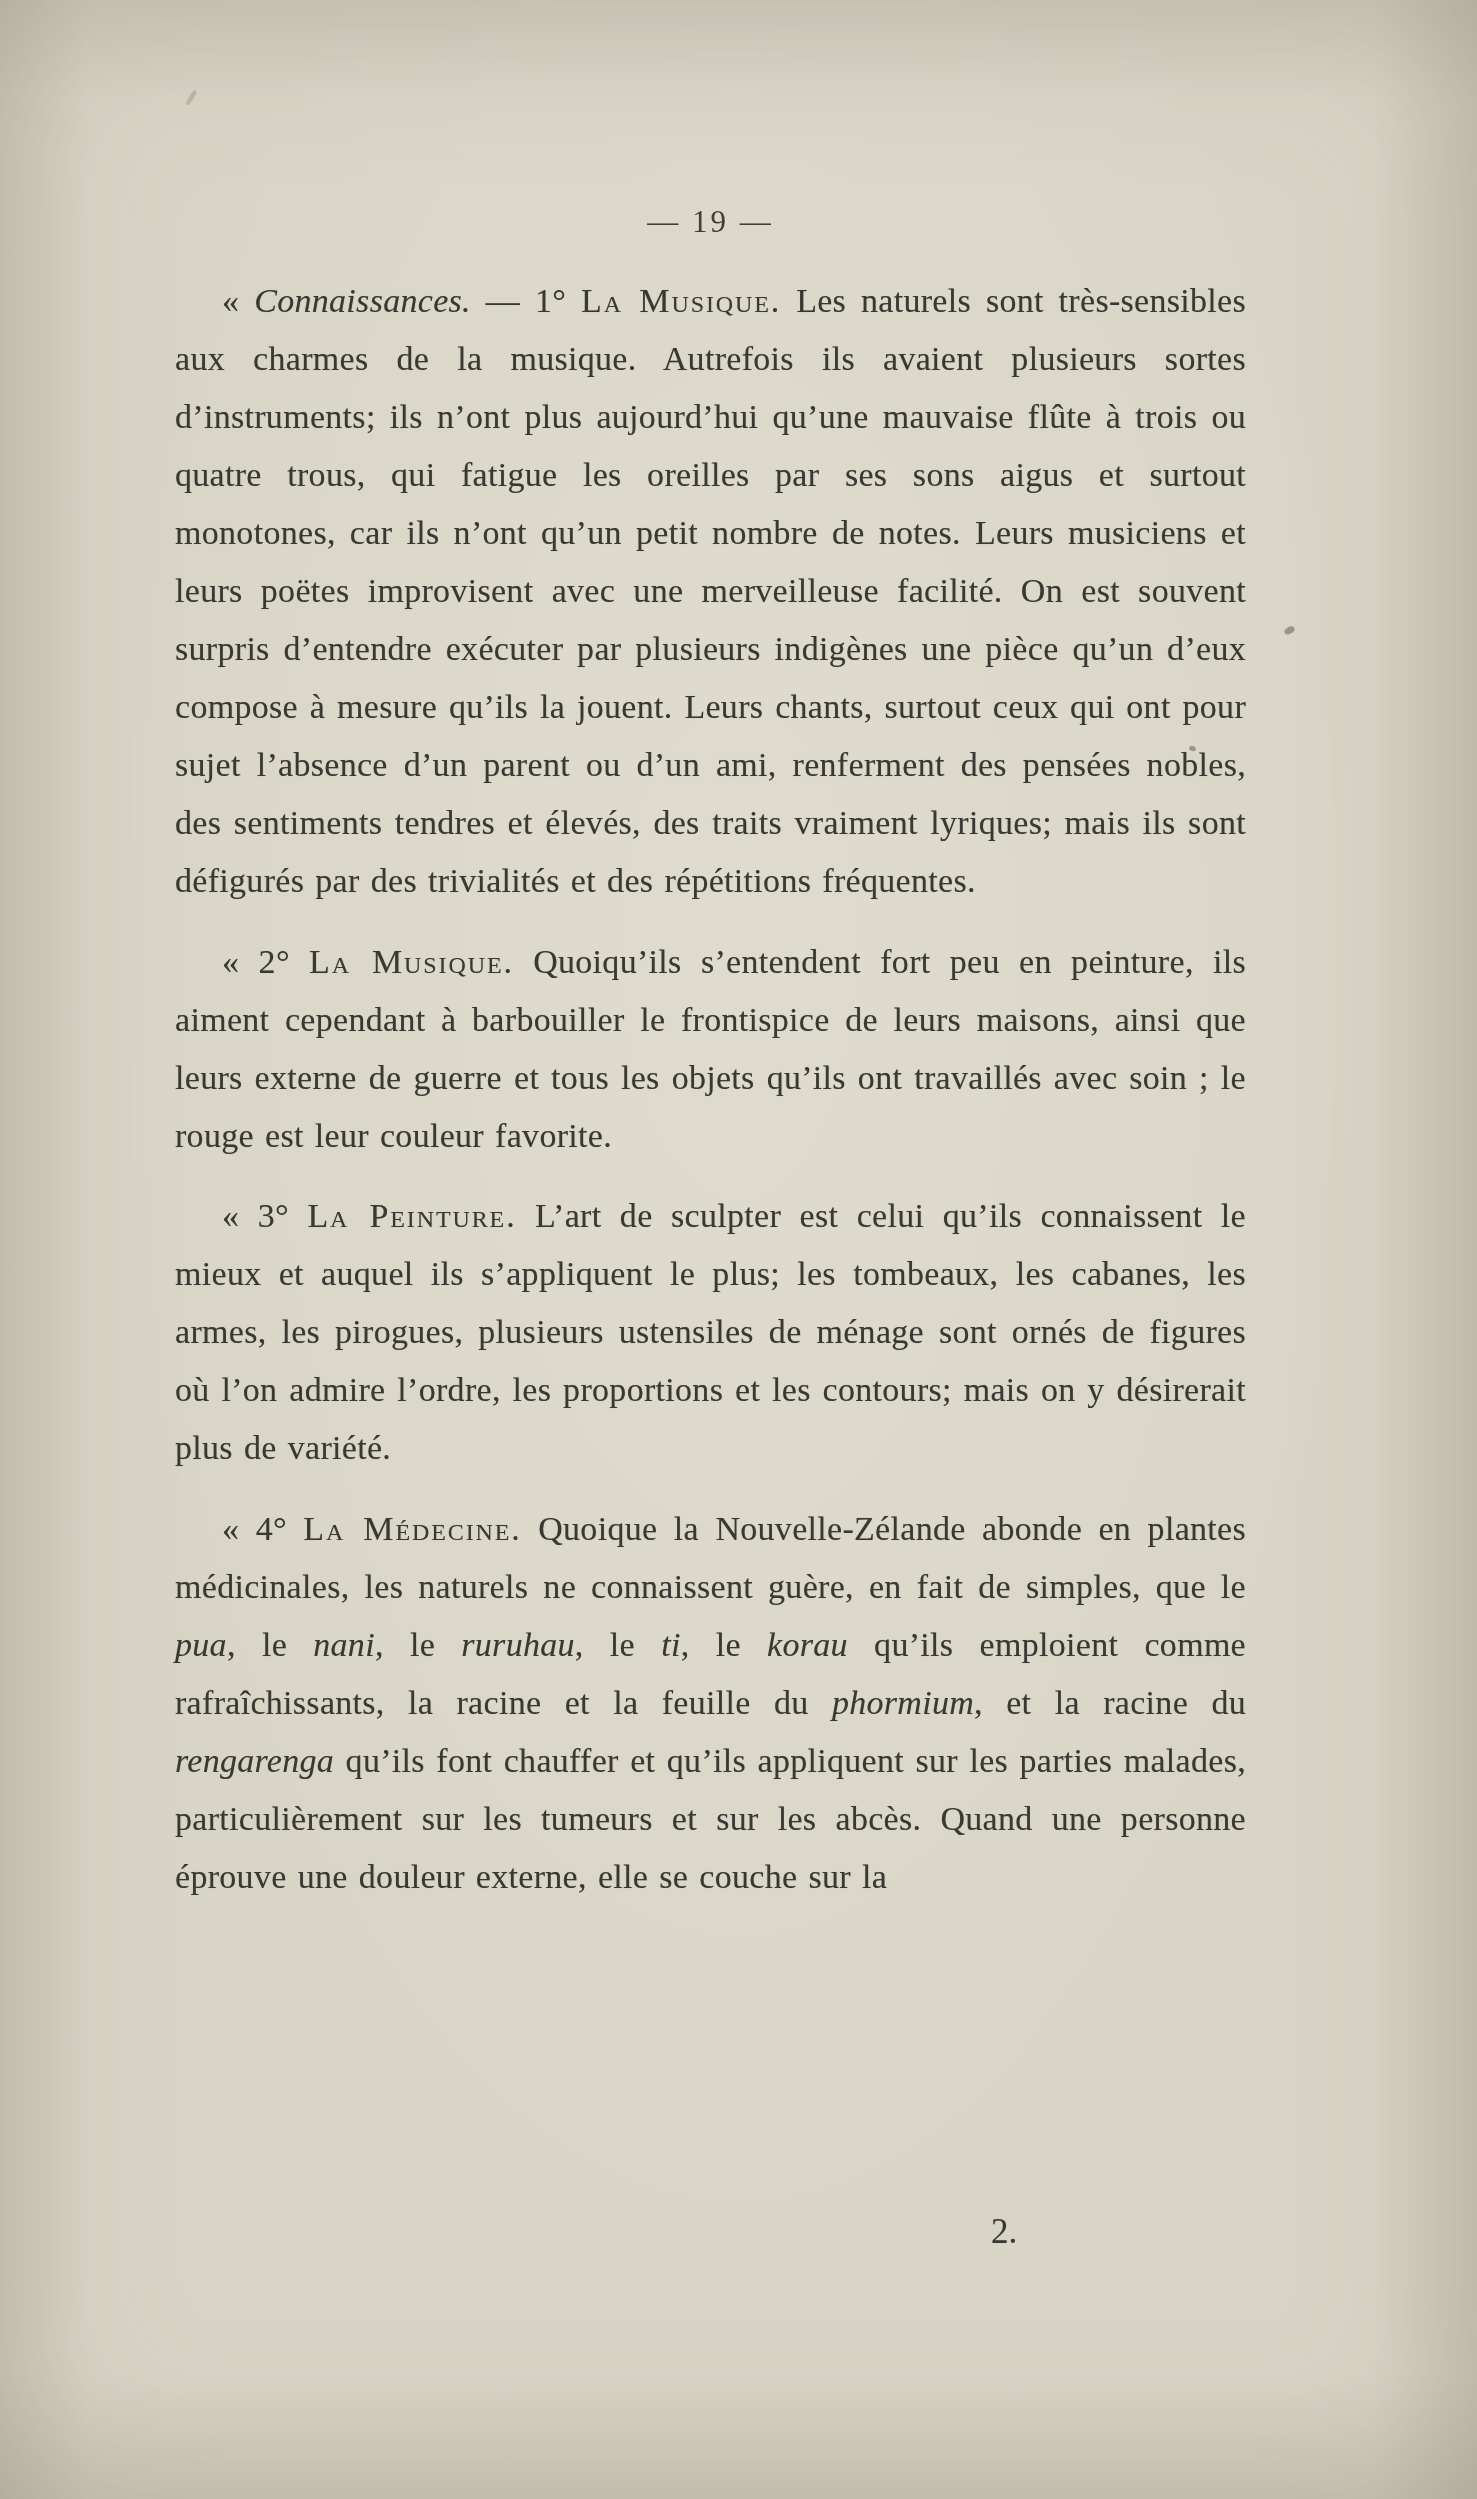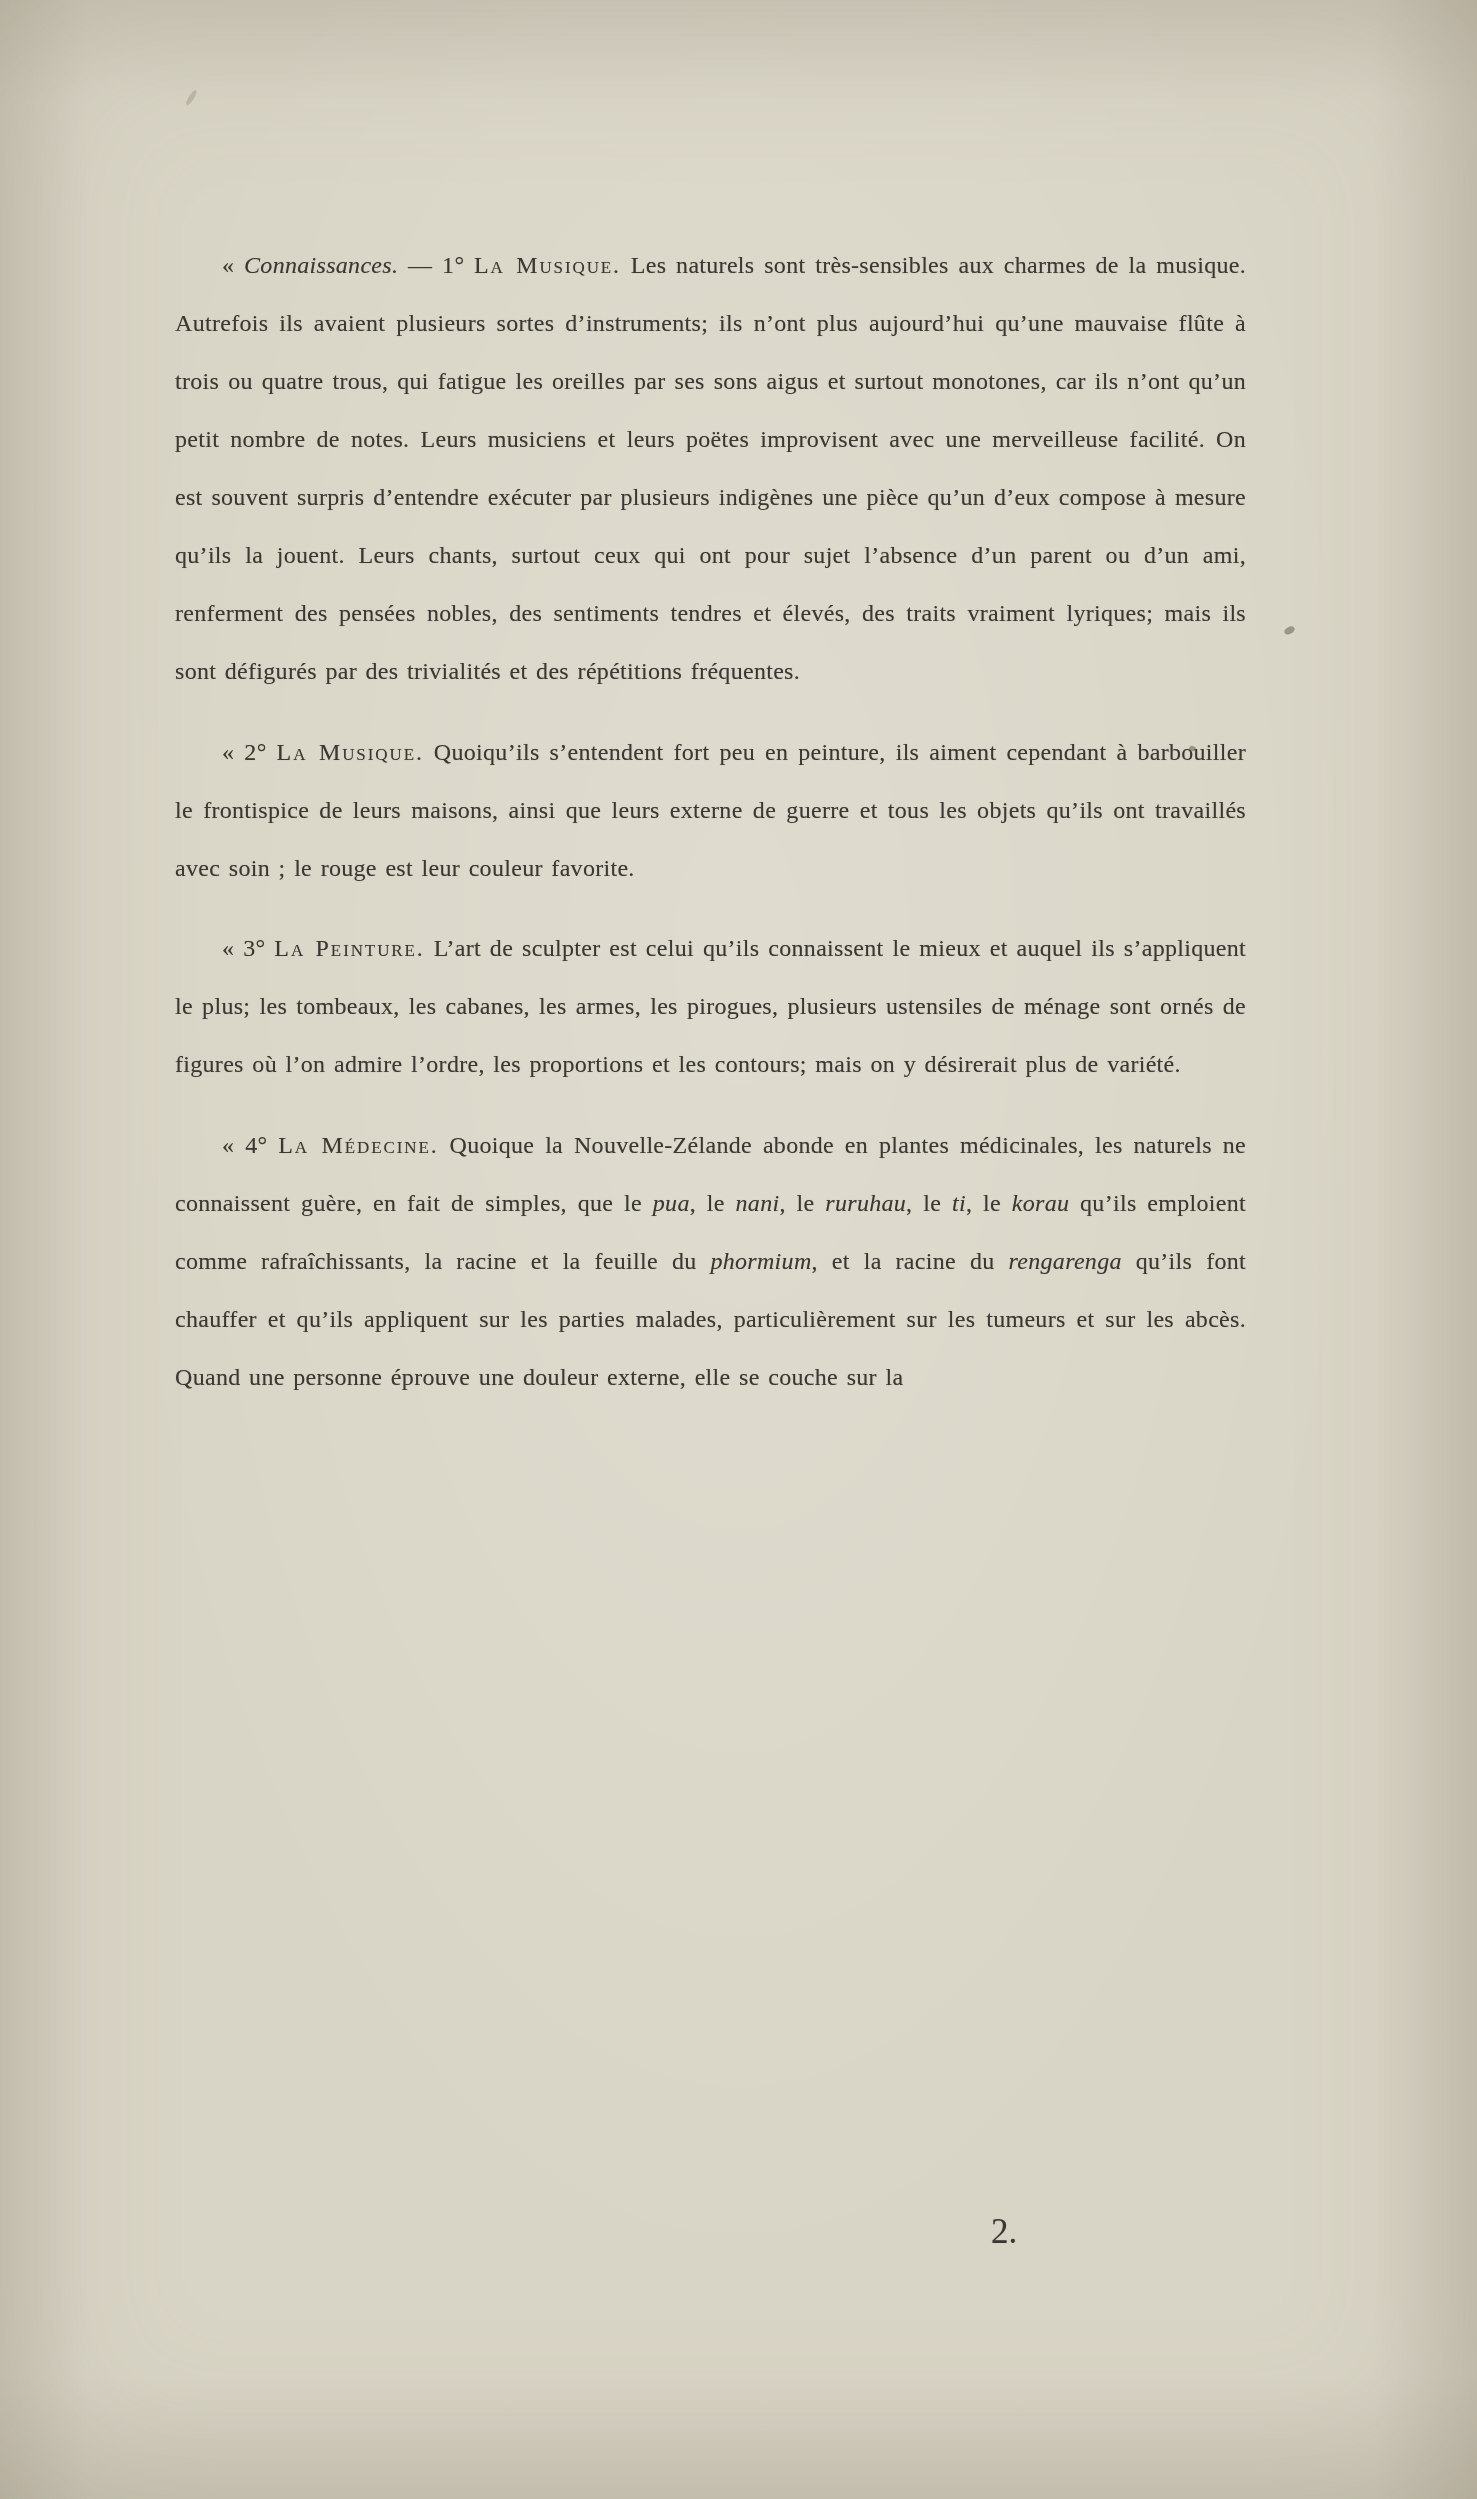--- a/index.html
+++ b/index.html
@@ -34,21 +34,21 @@
     font-size: 31px;
     letter-spacing: 3px;
     color: #403e37;
   }
   .text-block {
     width: 1071px;
     margin: 32px 0 0 175px;
   }
   p.para {
     margin: 0;
-    font-size: 24px;
+    font-size: 34px;
     line-height: 58px;
     text-align: justify;
     text-indent: 47px;
     word-spacing: 2.3px;
     letter-spacing: 0.3px;
     text-shadow: 0 0 0.8px rgba(58,56,50,0.35);
   }
   p.para + p.para {
     margin-top: 22.6px;
   }
@@ -75,20 +75,21 @@
   }
   .speck-1 { left: 1284px; top: 627px; width: 10.5px; height: 6.8px; transform: rotate(-28deg); }
   .speck-2 { left: 1189px; top: 746px; width: 6.8px; height: 5.3px; transform: rotate(15deg); }
   .speck-3 { left: 189px; top: 89px; width: 4.5px; height: 16.5px; transform: rotate(32deg); opacity: 0.25; }
 </style>
 </head>
 <body>
 
 <div class="page">
 
+  <div class="page-number">— 19 —</div>
 
   <div class="text-block">
 
     <p class="para"><span>« </span><span class="it">Connaissances.</span><span> — 1° </span><span class="sc">La Musique.</span><span> Les naturels sont très-sensibles aux charmes de la musique. Autrefois ils avaient plusieurs sortes d’instruments; ils n’ont plus aujourd’hui qu’une mauvaise flûte à trois ou quatre trous, qui fatigue les oreilles par ses sons aigus et surtout monotones, car ils n’ont qu’un petit nombre de notes. Leurs musiciens et leurs poëtes improvisent avec une merveilleuse facilité. On est souvent surpris d’entendre exécuter par plusieurs indigènes une pièce qu’un d’eux compose à mesure qu’ils la jouent. Leurs chants, surtout ceux qui ont pour sujet l’absence d’un parent ou d’un ami, renferment des pensées nobles, des sentiments tendres et élevés, des traits vraiment lyriques; mais ils sont défigurés par des trivialités et des répétitions fréquentes.</span></p>
 
     <p class="para"><span>« 2° </span><span class="sc">La Musique.</span><span> Quoiqu’ils s’entendent fort peu en peinture, ils aiment cependant à barbouiller le frontispice de leurs maisons, ainsi que leurs externe de guerre et tous les objets qu’ils ont travaillés avec soin ; le rouge est leur couleur favorite.</span></p>
 
     <p class="para"><span>« 3° </span><span class="sc">La Peinture.</span><span> L’art de sculpter est celui qu’ils connaissent le mieux et auquel ils s’appliquent le plus; les tombeaux, les cabanes, les armes, les pirogues, plusieurs ustensiles de ménage sont ornés de figures où l’on admire l’ordre, les proportions et les contours; mais on y désirerait plus de variété.</span></p>
 
     <p class="para"><span>« 4° </span><span class="sc">La Médecine.</span><span> Quoique la Nouvelle-Zélande abonde en plantes médicinales, les naturels ne connaissent guère, en fait de simples, que le </span><span class="it">pua</span><span>, le </span><span class="it">nani</span><span>, le </span><span class="it">ruruhau</span><span>, le </span><span class="it">ti</span><span>, le </span><span class="it">korau</span><span> qu’ils emploient comme rafraîchissants, la racine et la feuille du </span><span class="it">phormium</span><span>, et la racine du </span><span class="it">rengarenga</span><span> qu’ils font chauffer et qu’ils appliquent sur les parties malades, particulièrement sur les tumeurs et sur les abcès. Quand une personne éprouve une douleur externe, elle se couche sur la</span></p>

